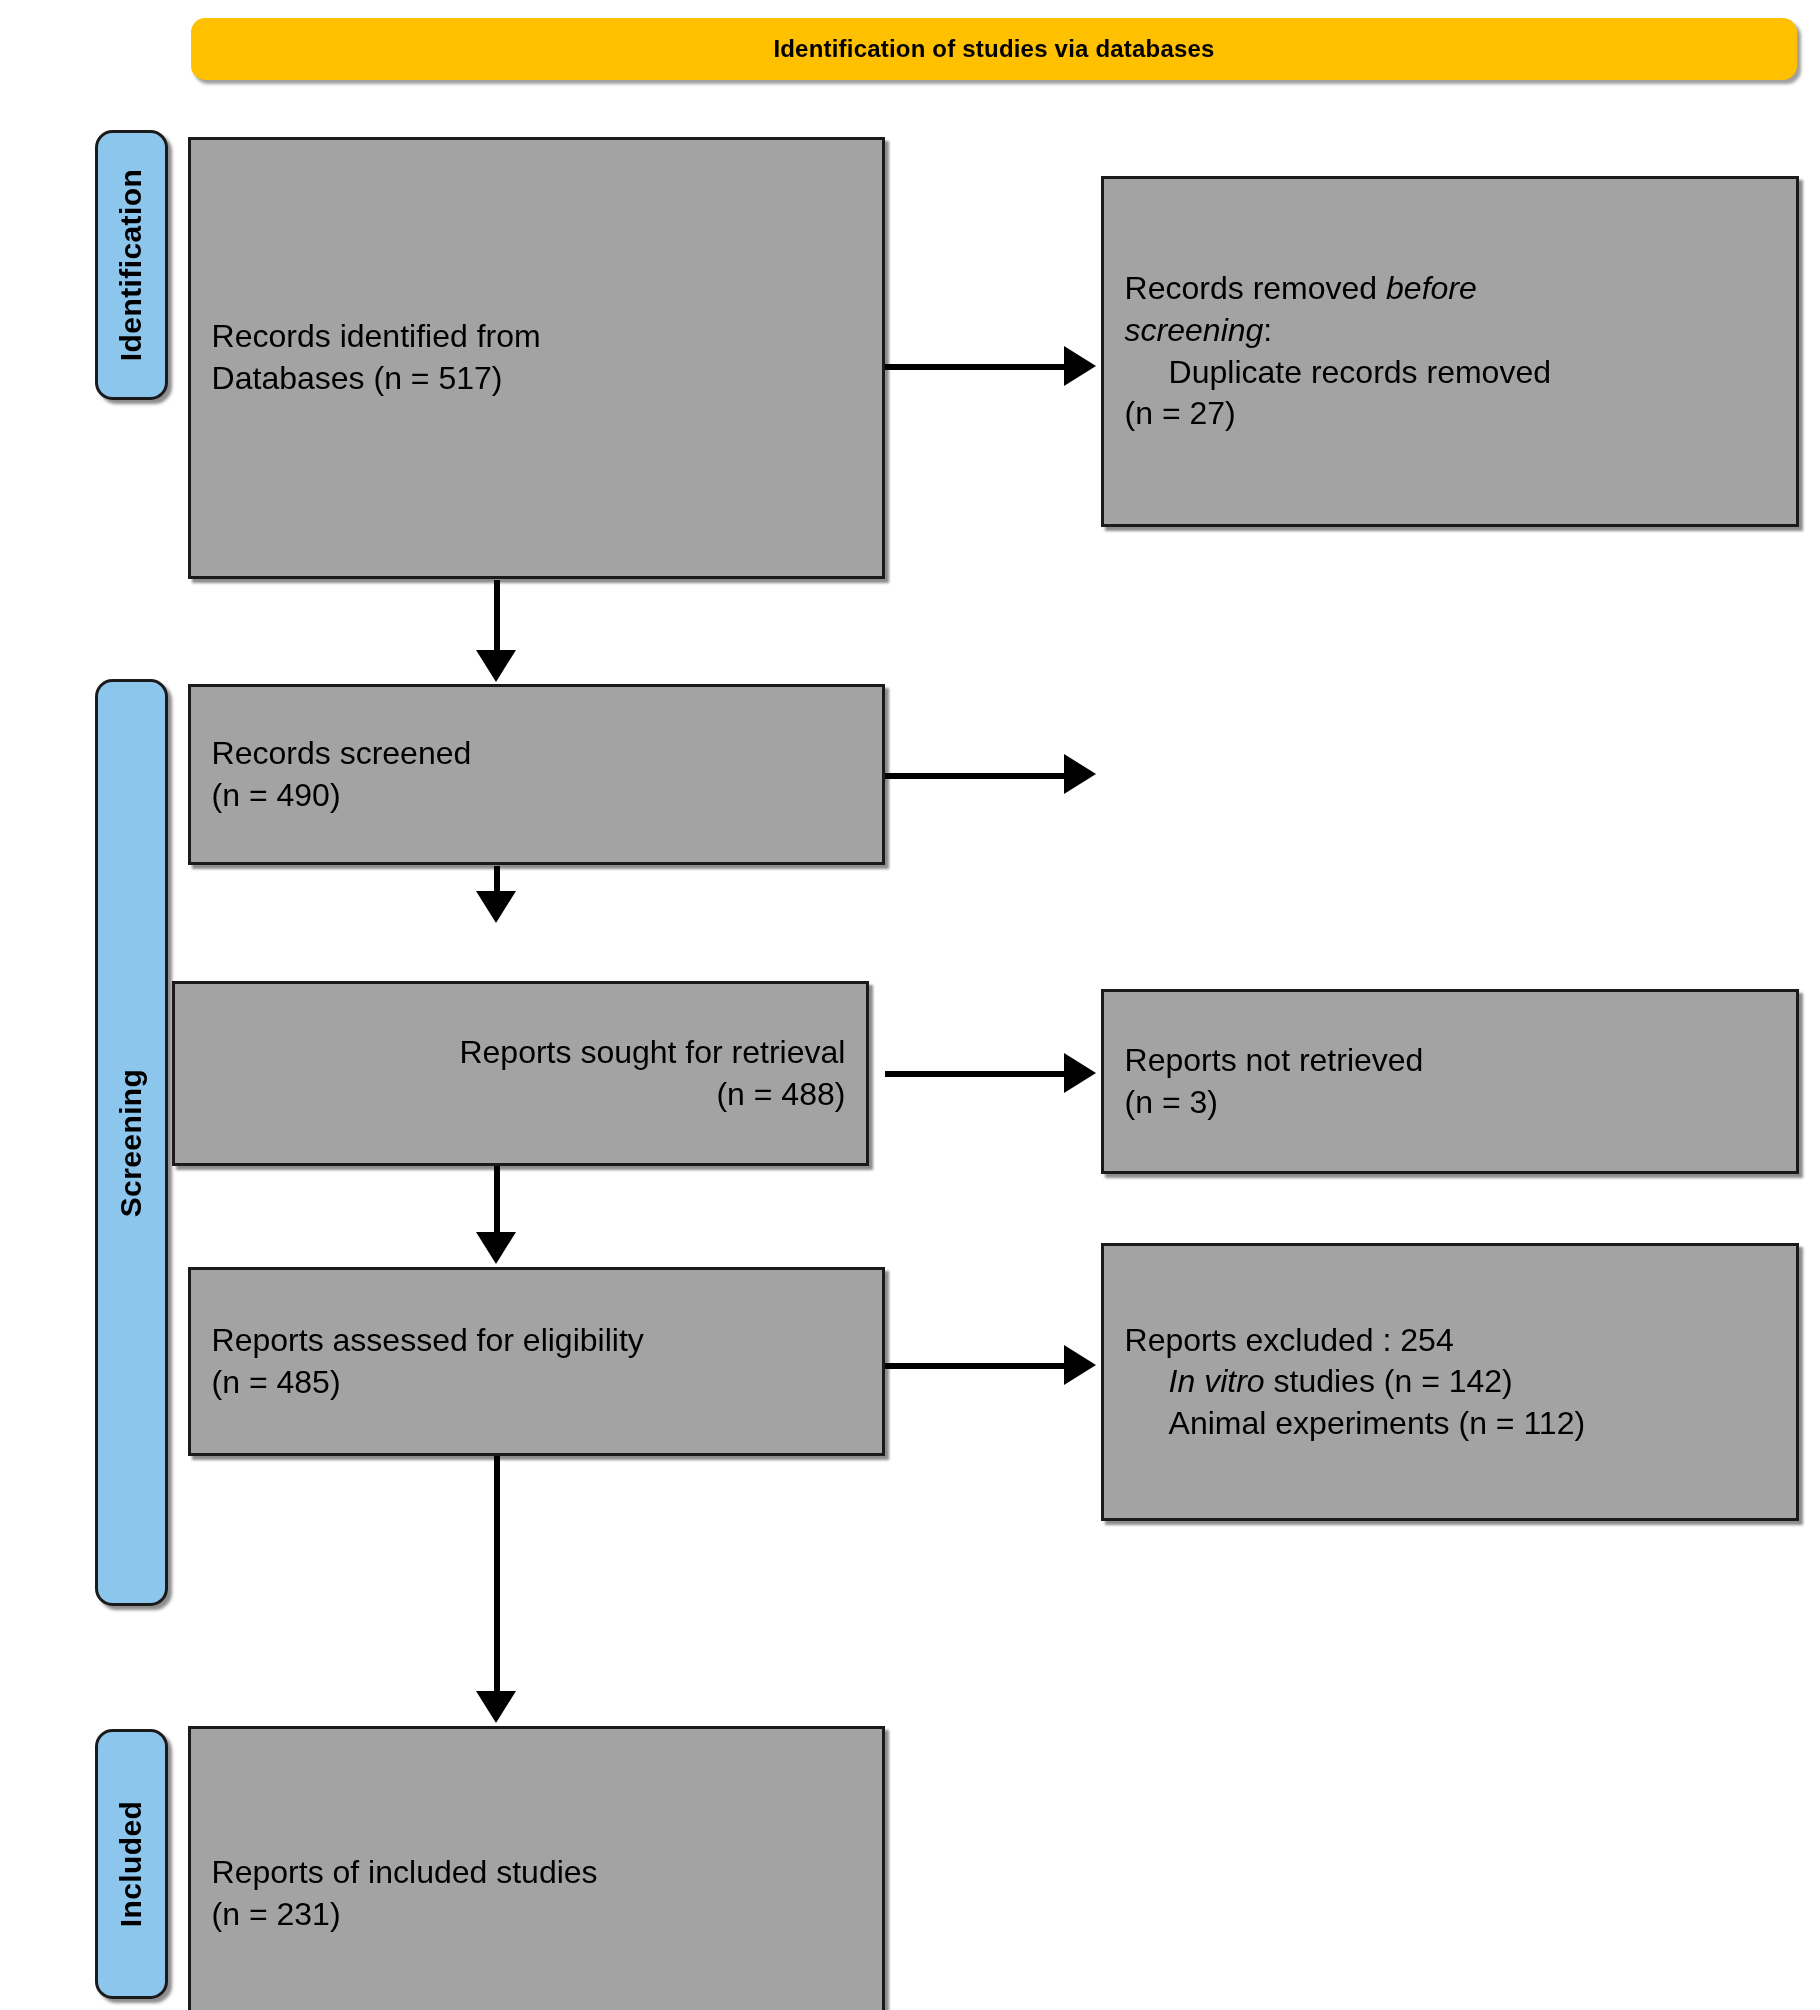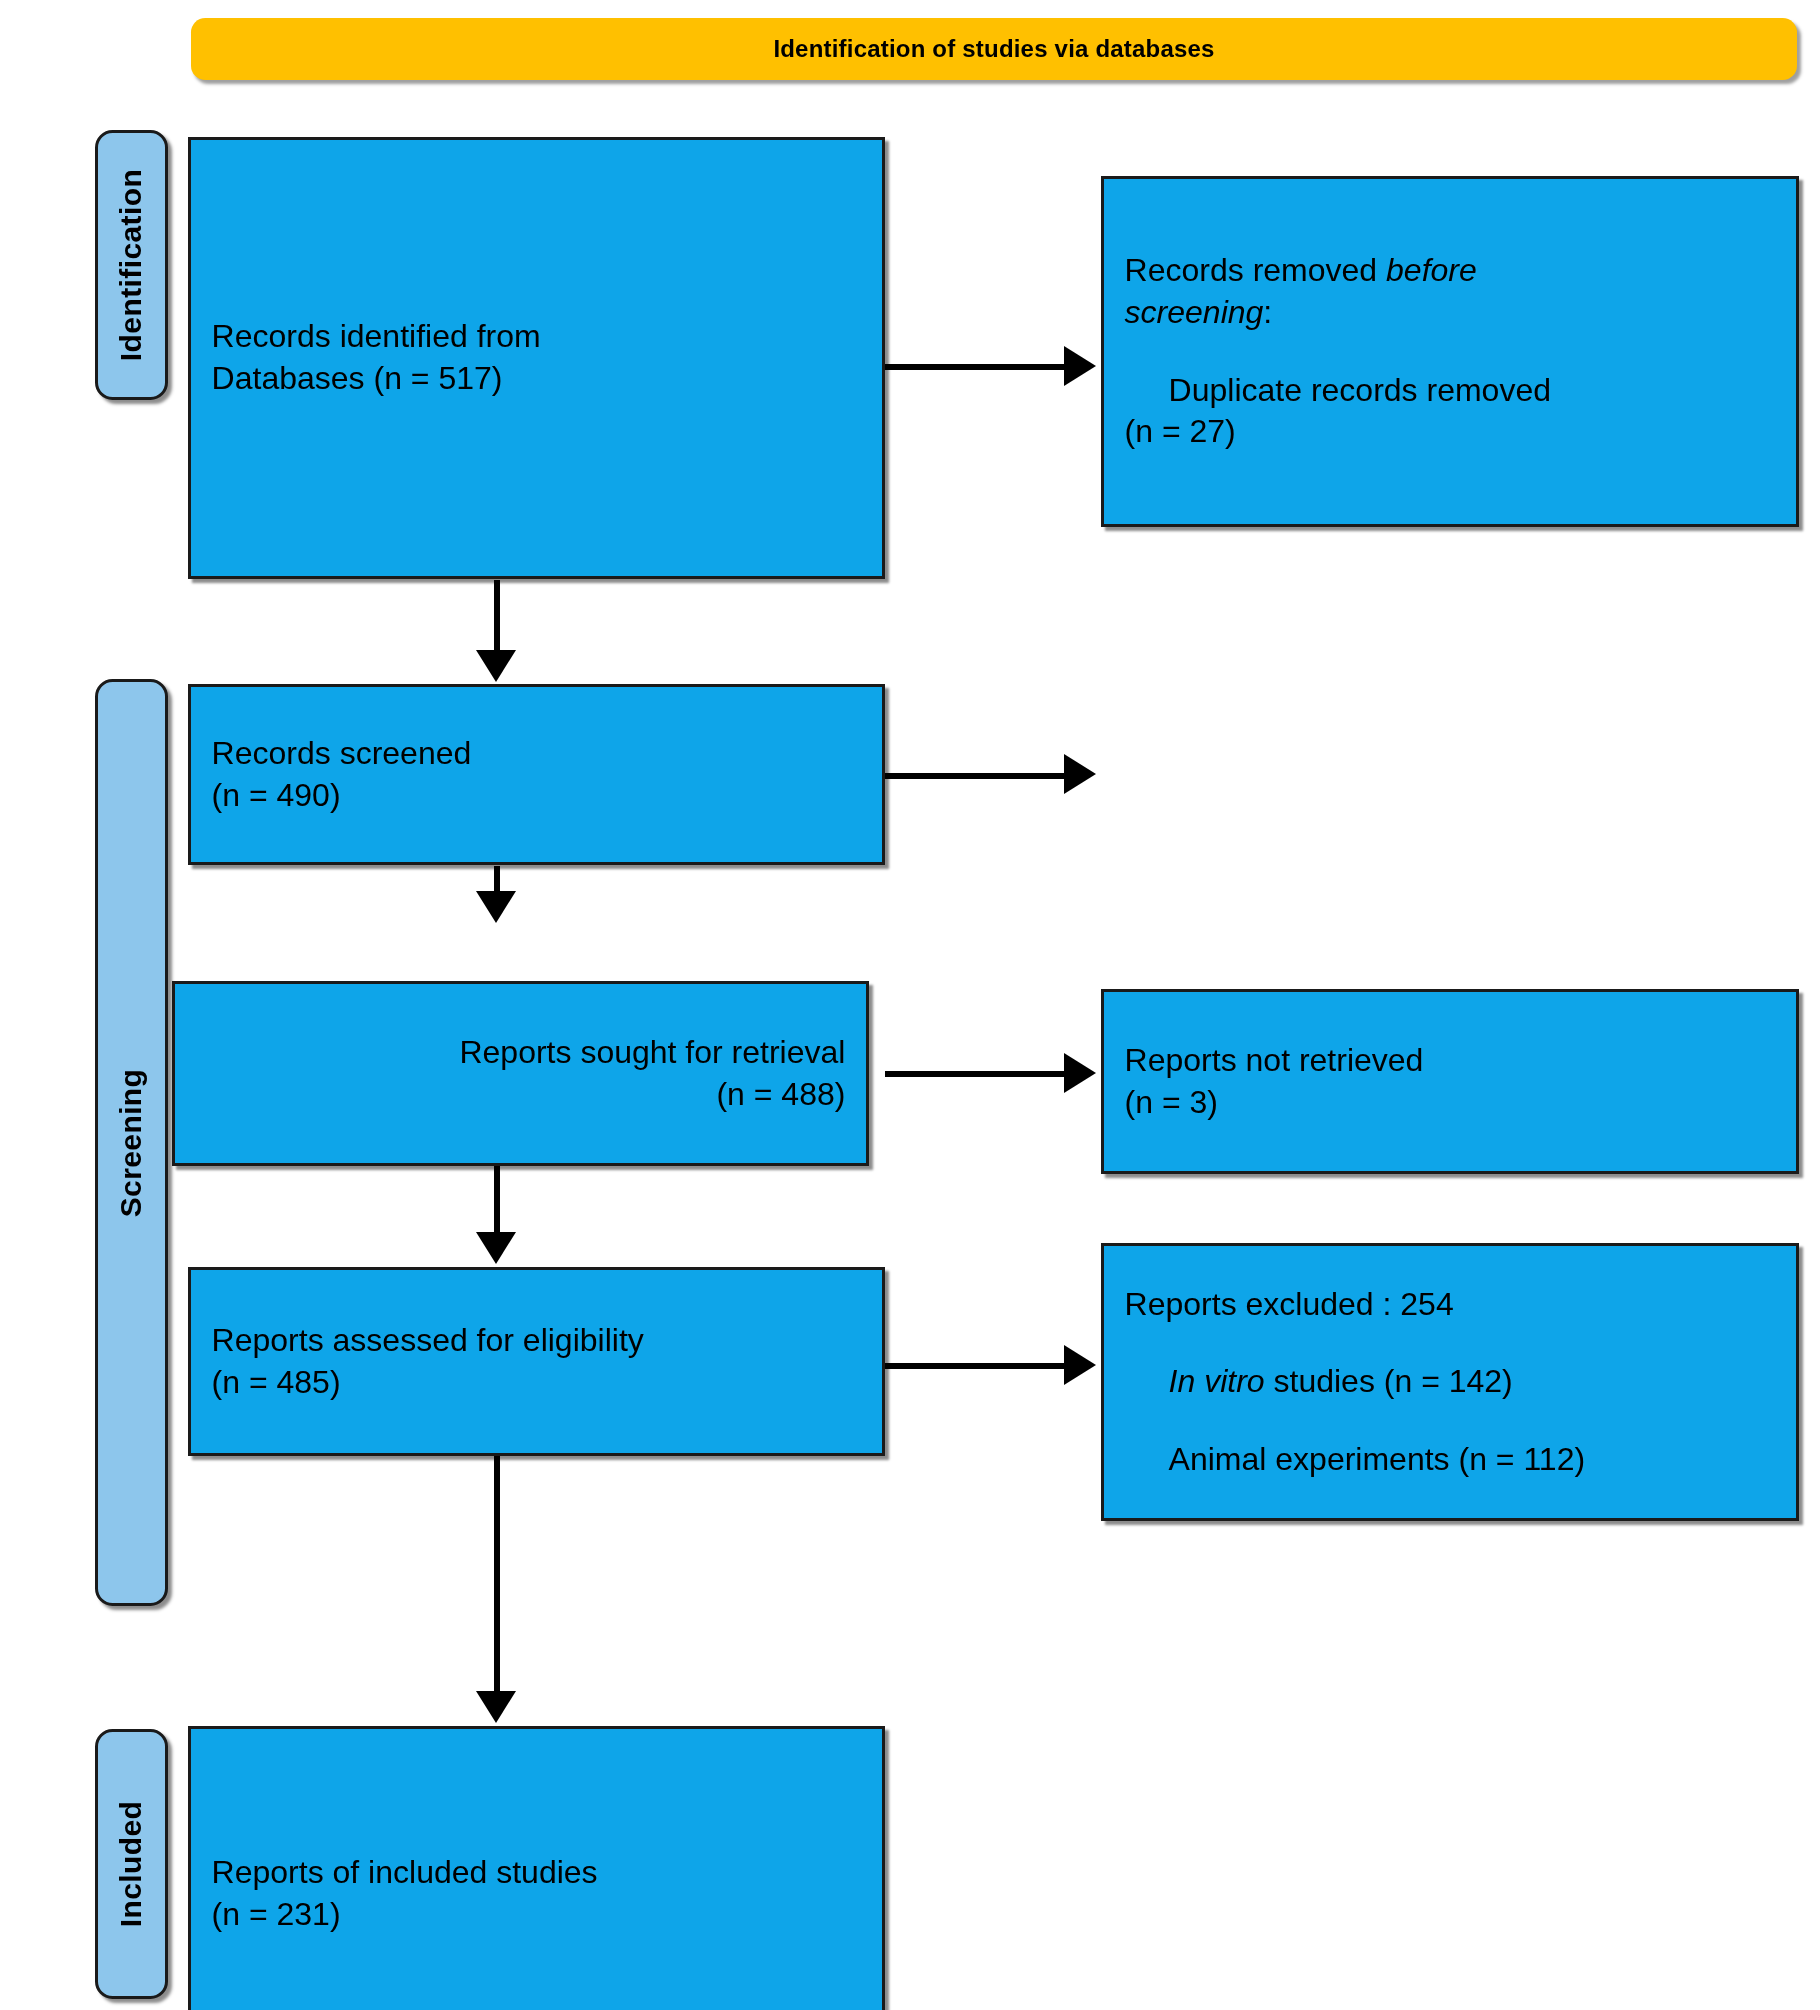--- a/index.html
+++ b/index.html
@@ -58,36 +58,36 @@
     white-space: nowrap;
     font-size: 30px;
     font-weight: bold;
     color: #000000;
     letter-spacing: 0.4px;
   }
 
   
   .box {
     position: absolute;
-    background: #0ea5e9;
+    background: #a3a3a3;
     border: 3.2px solid #1a1a1a;
     box-shadow: 4px 4px 2.4px rgba(0,0,0,0.45);
     box-sizing: border-box;
     display: flex;
     flex-direction: column;
     justify-content: center;
     padding: 0 20.6px;
   }
   .box-text {
     font-size: 32px;
     line-height: 1.30;
     color: #000000;
   }
   .box-text .ital { font-style: italic; }
-  .indent { padding-left: 44px; display: block; margin-top: 36px; }
+  .indent { padding-left: 44px; display: block; }
 
   
   .vline {
     position: absolute;
     width: 5.6px;
     background: #000000;
   }
   .hline {
     position: absolute;
     height: 5.6px;

